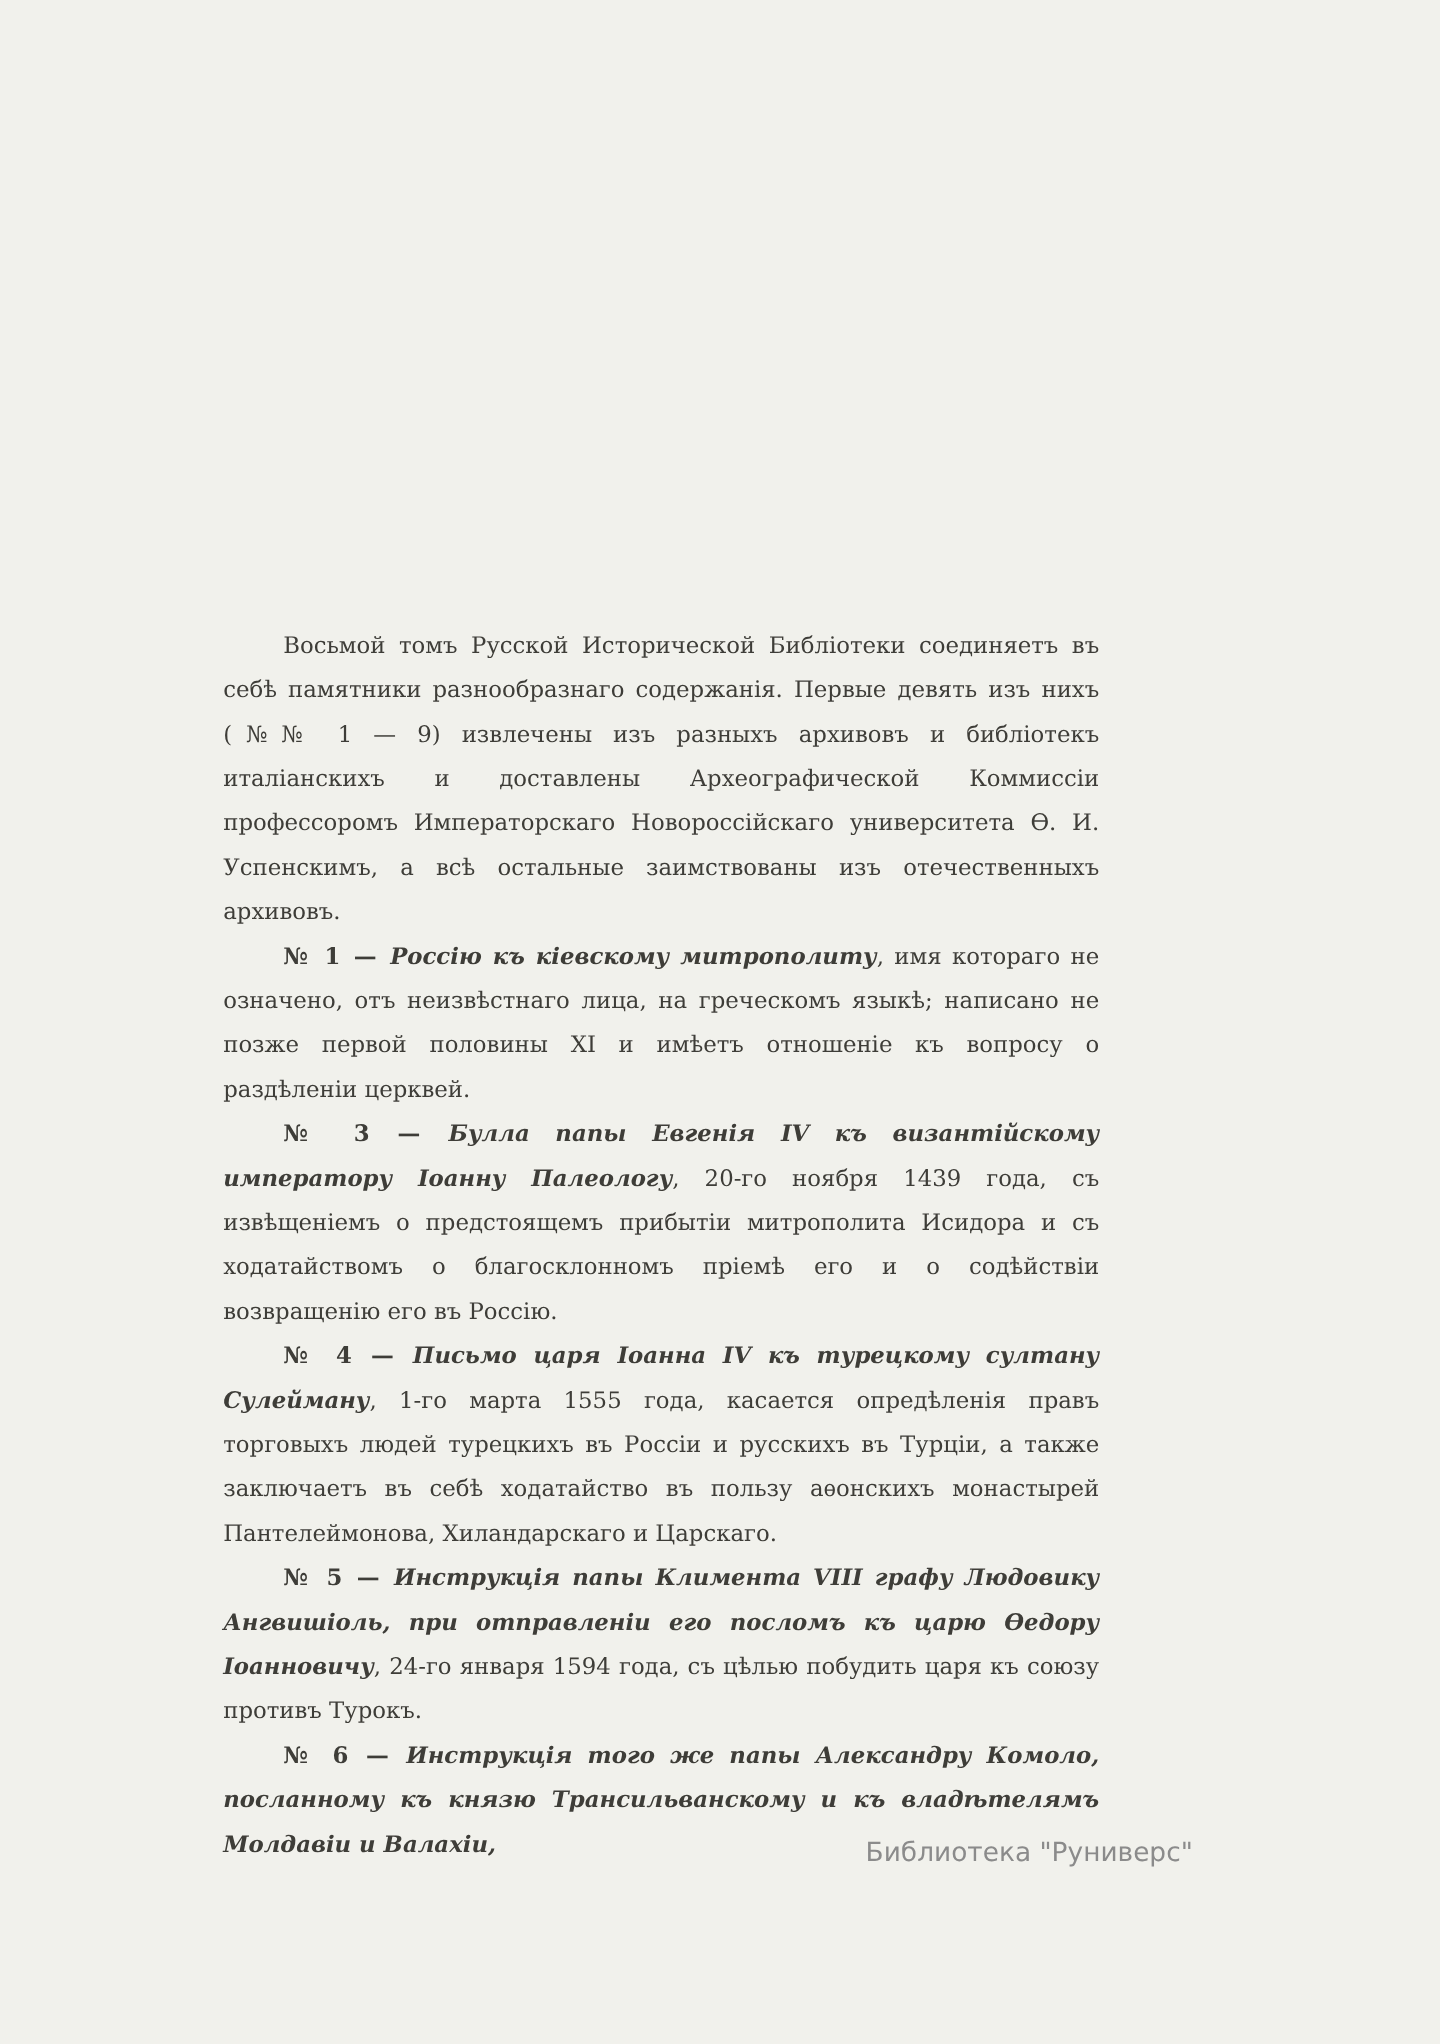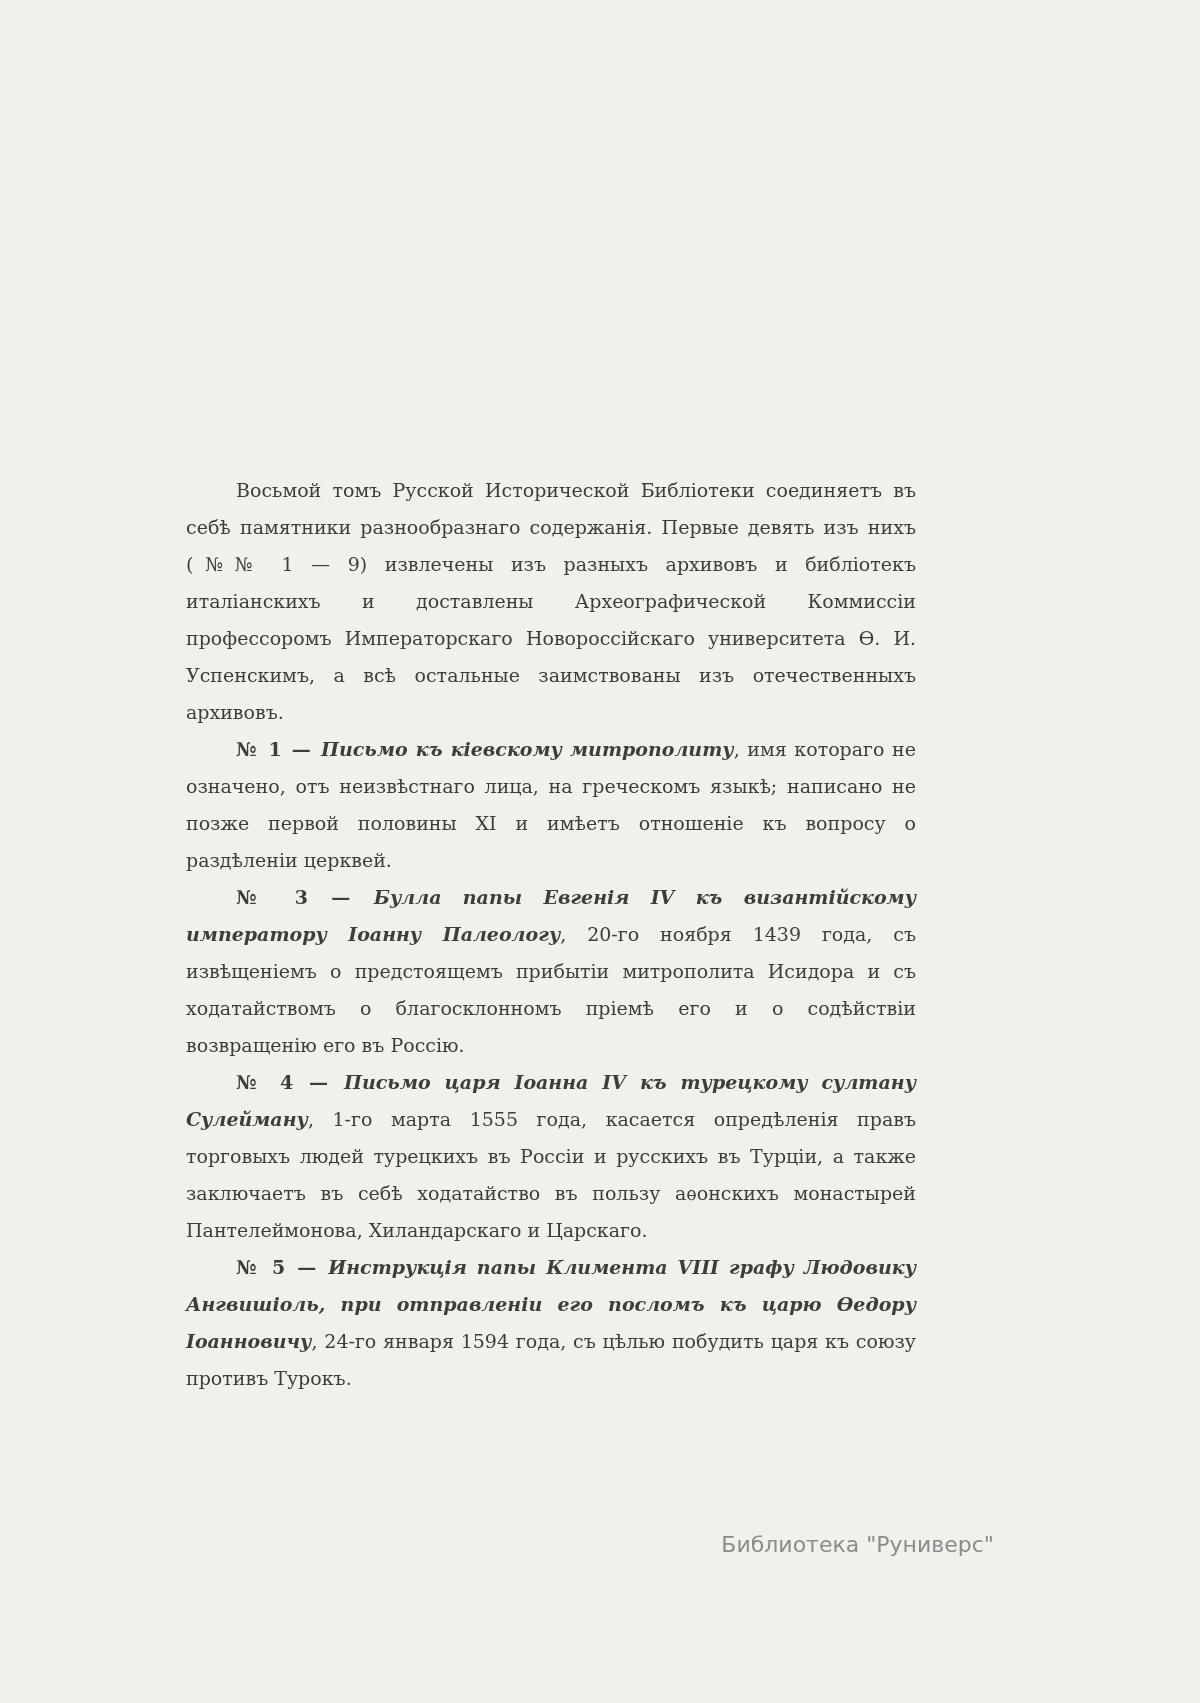--- a/index.html
+++ b/index.html
@@ -11,21 +11,21 @@
     position: relative;
     width: 1200px;
     height: 1703px;
     background: #f1f1ec;
     overflow: hidden;
     font-family: "DejaVu Serif", serif;
   }
   .text-block {
     position: absolute;
     left: 186px;
-    top: 472px;
+    top: 520px;
     width: 730px;
     color: #3e3d38;
     font-size: 19px;
     line-height: 37px;
     text-align: justify;
   }
   .para {
     margin: 0;
     padding: 0;
     text-indent: 50px;
@@ -52,19 +52,20 @@
     color: #8b8b8b;
     white-space: nowrap;
   }
 </style>
 </head>
 <body>
 
 <div class="page">
   <div class="text-block">
       <p class="para"><span class="seg-regular">Восьмой томъ Русской Исторической Библіотеки соединяетъ въ себѣ памятники разнообразнаго содержанія. Первые девять изъ нихъ (№№ 1 — 9) извлечены изъ разныхъ архивовъ и библіотекъ италіанскихъ и доставлены Археографической Коммиссіи профессоромъ Императорскаго Новороссійскаго университета Ѳ. И. Успенскимъ, а всѣ остальные заимствованы изъ отечественныхъ архивовъ.</span></p>
-      <p class="para"><span class="seg-number">№ 1 — </span><span class="seg-italic">Письмо къ кіевскому митрополиту</span><span class="seg-regular">, имя котораго не означено, отъ неизвѣстнаго лица, на греческомъ языкѣ; написано не позже первой половины XI и имѣетъ отношеніе къ вопросу о раздѣленіи церквей.</span></p>
+      <p class="para"><span class="seg-number">№ 1 — </span><span class="seg-italic">Россію къ кіевскому митрополиту</span><span class="seg-regular">, имя котораго не означено, отъ неизвѣстнаго лица, на греческомъ языкѣ; написано не позже первой половины XI и имѣетъ отношеніе къ вопросу о раздѣленіи церквей.</span></p>
       <p class="para"><span class="seg-number">№ 3 — </span><span class="seg-italic">Булла папы Евгенія IV къ византійскому императору Іоанну Палеологу</span><span class="seg-regular">, 20-го ноября 1439 года, съ извѣщеніемъ о предстоящемъ прибытіи митрополита Исидора и съ ходатайствомъ о благосклонномъ пріемѣ его и о содѣйствіи возвращенію его въ Россію.</span></p>
       <p class="para"><span class="seg-number">№ 4 — </span><span class="seg-italic">Письмо царя Іоанна IV къ турецкому султану Сулейману</span><span class="seg-regular">, 1-го марта 1555 года, касается опредѣленія правъ торговыхъ людей турецкихъ въ Россіи и русскихъ въ Турціи, а также заключаетъ въ себѣ ходатайство въ пользу аѳонскихъ монастырей Пантелеймонова, Хиландарскаго и Царскаго.</span></p>
       <p class="para"><span class="seg-number">№ 5 — </span><span class="seg-italic">Инструкція папы Климента VIII графу Людовику Ангвишіоль, при отправленіи его посломъ къ царю Ѳедору Іоанновичу</span><span class="seg-regular">, 24-го января 1594 года, съ цѣлью побудить царя къ союзу противъ Турокъ.</span></p>
+      <p class="para"><span class="seg-number">№ 6 — </span><span class="seg-italic">Инструкція того же папы Александру Комоло, посланному къ князю Трансильванскому и къ владѣтелямъ Молдавіи и Валахіи,</span></p>
     </div>
   <div class="watermark">Библиотека "Руниверс"</div>
 </div>
 
 </body></html>

